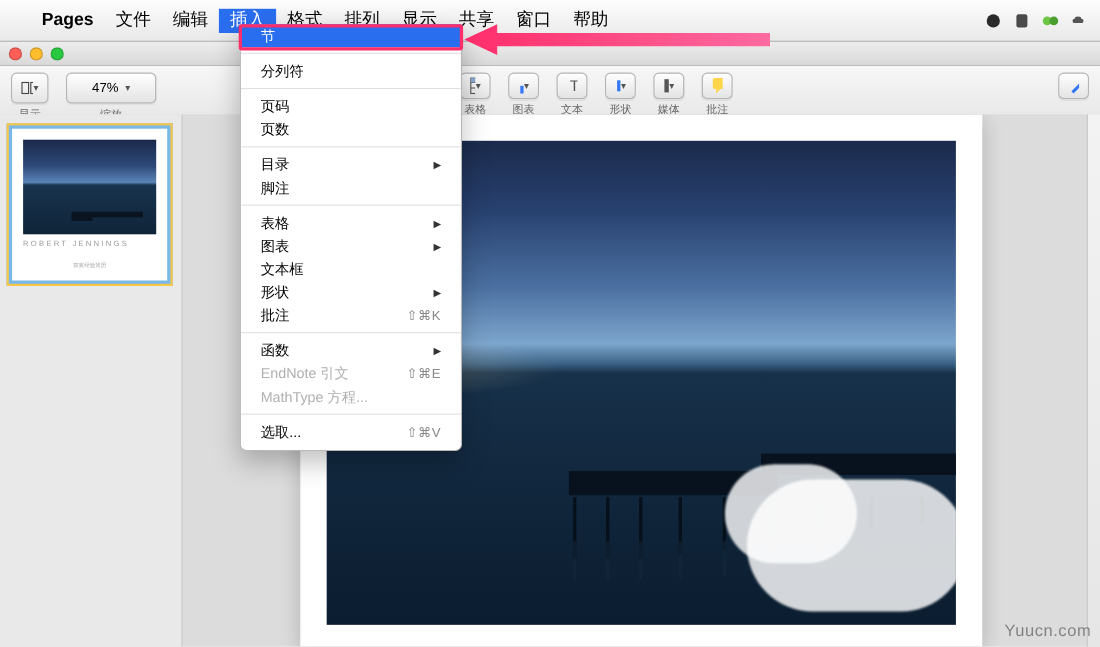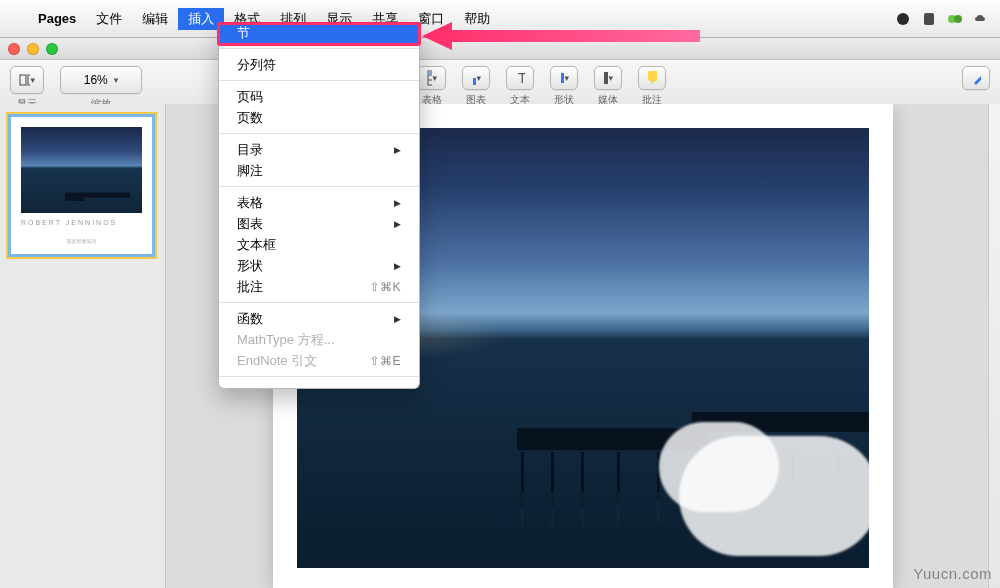--- a/index.html
+++ b/index.html
@@ -1,19 +1,19 @@
 <!DOCTYPE html>
 <html><head>
   <meta charset="utf-8">
   <style>
     * { margin: 0; padding: 0; box-sizing: border-box; font-family: "Helvetica Neue", Arial, sans-serif; -webkit-font-smoothing: antialiased; }
     body { width: 1000px; height: 588px; overflow: hidden; background: #f0f0f0; position: relative; }
 
     
-    .menubar { height: 38px; background: linear-gradient(#fdfdfd,#e8e8e8); border-bottom: 1px solid #b0b0b0; display: flex; align-items: center; font-size: 13px; color: #000; position: relative; z-index: 100; }
+    .menubar { height: 38px; background: linear-gradient(#fdfdfd,#e8e8e8); border-bottom: 1px solid #b0b0b0; display: flex; align-items: center; font-size: 16px; color: #000; position: relative; z-index: 100; }
     .apple { width: 28px; text-align: center; font-size: 14px; }
     .app-name { font-weight: 600; padding: 0 10px; }
     .menu-item { padding: 0 10px; height: 22px; line-height: 22px; cursor: default; }
     .menu-item.active { background: #2a6ef0; color: #fff; }
     .tray { margin-left: auto; display: flex; gap: 8px; padding-right: 10px; align-items: center; }
     .tray-icon { width: 18px; height: 18px; display: flex; align-items: center; justify-content: center; }
 
     
     .titlebar { height: 22px; background: linear-gradient(#ededed,#d9d9d9); border-bottom: 1px solid #bdbdbd; display: flex; align-items: center; padding-left: 8px; gap: 7px; }
     .traffic { width: 12px; height: 12px; border-radius: 50%; border: 0.5px solid rgba(0,0,0,.2); }
@@ -120,21 +120,21 @@
       <svg width="18" height="14">
           <rect x="1" y="2" width="6" height="10" fill="none" stroke="#444"></rect>
           <rect x="9" y="2" width="8" height="10" fill="none" stroke="#444"></rect>
         </svg>
       <span class="chev">▾</span>
     </div>
     <div class="tb-label">显示</div>
   </div>
   <div class="tb-group">
     <div class="tb-btn zoom">
-      <span>16%</span>
+      <span>47%</span>
       <span class="chev">▾</span>
     </div>
     <div class="tb-label">缩放</div>
   </div>
 
   <div class="tb-spacer"></div>
 
   <div class="tb-group">
     <div class="tb-btn ti">
       <svg width="16" height="18">
@@ -250,27 +250,31 @@
     </div>
   <div class="dd-item">
       <span>批注</span>
       <span class="dd-shortcut">⇧⌘K</span>
     </div>
   <div class="dd-sep"></div>
   <div class="dd-item dd-sub">
       <span>函数</span>
     </div>
   <div class="dd-item disabled">
-      <span>MathType 方程...</span>
-    </div>
-  <div class="dd-item disabled">
       <span>EndNote 引文</span>
       <span class="dd-shortcut">⇧⌘E</span>
     </div>
-  <div class="dd-sep"></div>
+  <div class="dd-item disabled">
+      <span>MathType 方程...</span>
+    </div>
+  <div class="dd-sep"></div>
+  <div class="dd-item">
+      <span>选取...</span>
+      <span class="dd-shortcut">⇧⌘V</span>
+    </div>
 </div>
 
 <div class="dd-highlight"></div>
 <svg class="arrow" width="280" height="40">
   <defs>
       <linearGradient id="ag" x1="0" x2="1">
         <stop offset="0" stop-color="#ff2d6a"></stop>
         <stop offset="1" stop-color="#ff6aa0"></stop>
       </linearGradient>
     </defs>

